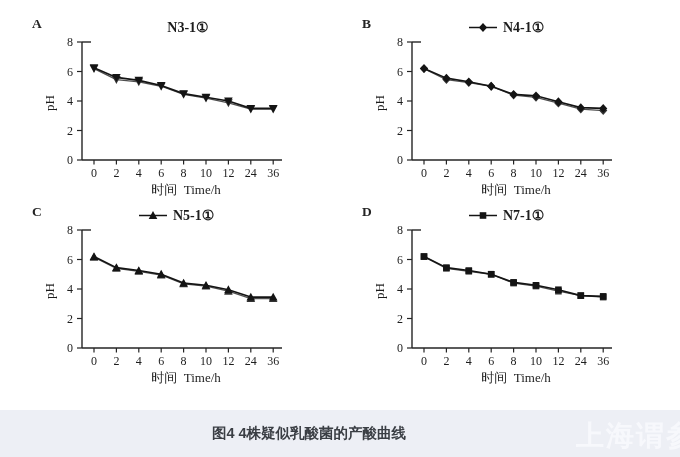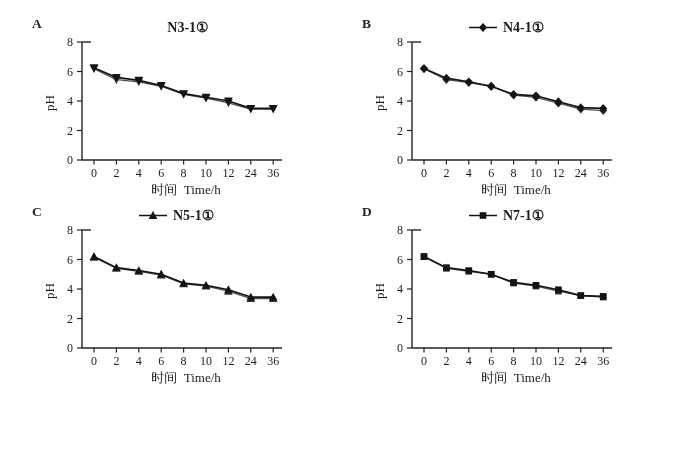--- a/index.html
+++ b/index.html
@@ -269,13 +269,17 @@
           <path d="M160.29999999999998 85.0625H166.9V91.6625H160.29999999999998Z" fill="#141414"></path>
           <path d="M182.7 88.0125H189.3V94.6125H182.7Z" fill="#141414"></path>
           <path d="M205.09999999999997 92.4375H211.7V99.0375H205.09999999999997Z" fill="#141414"></path>
           <path d="M227.49999999999997 98.3375H234.1V104.9375H227.49999999999997Z" fill="#141414"></path>
           <path d="M249.89999999999998 99.075H256.5V105.675H249.89999999999998Z" fill="#141414"></path>
         </svg>
     </div>
 
   </div>
 
+  <div class="caption-band" style="background: rgb(237, 239, 245);">
+    <div class="caption">图4 4株疑似乳酸菌的产酸曲线</div>
+    <div class="watermark">上海谓参</div>
+  </div>
 </div>
 
 </body></html>

